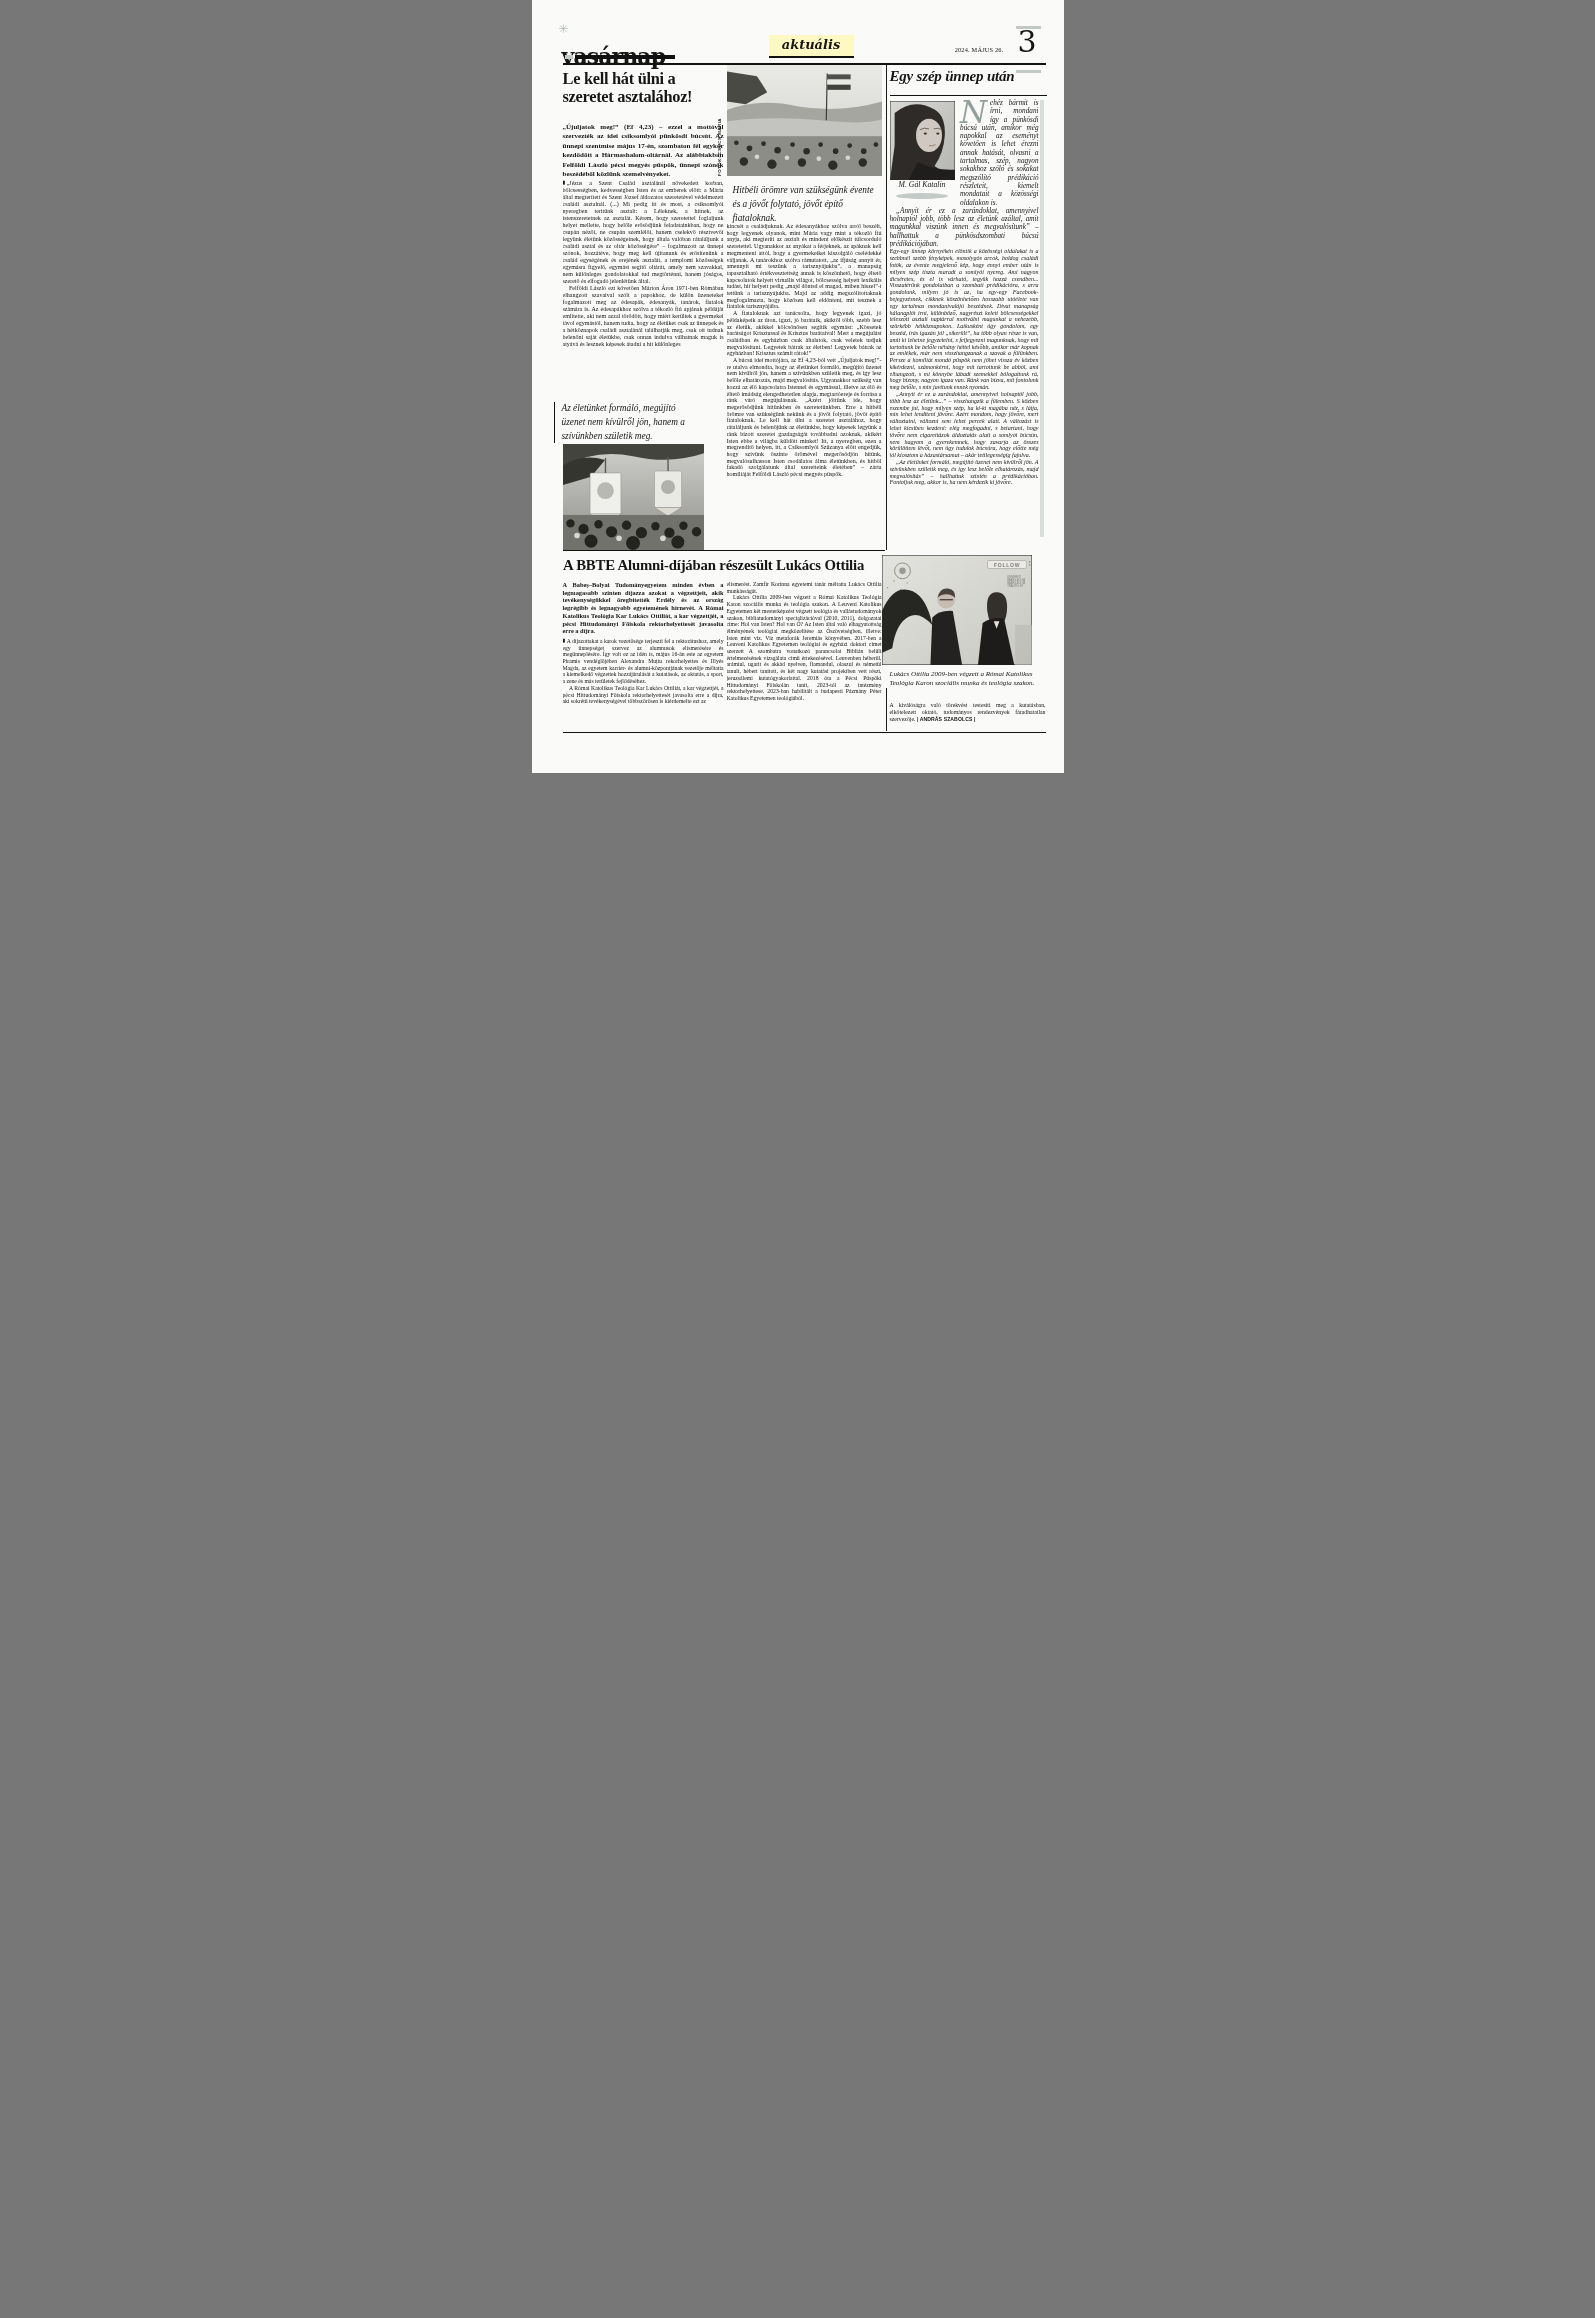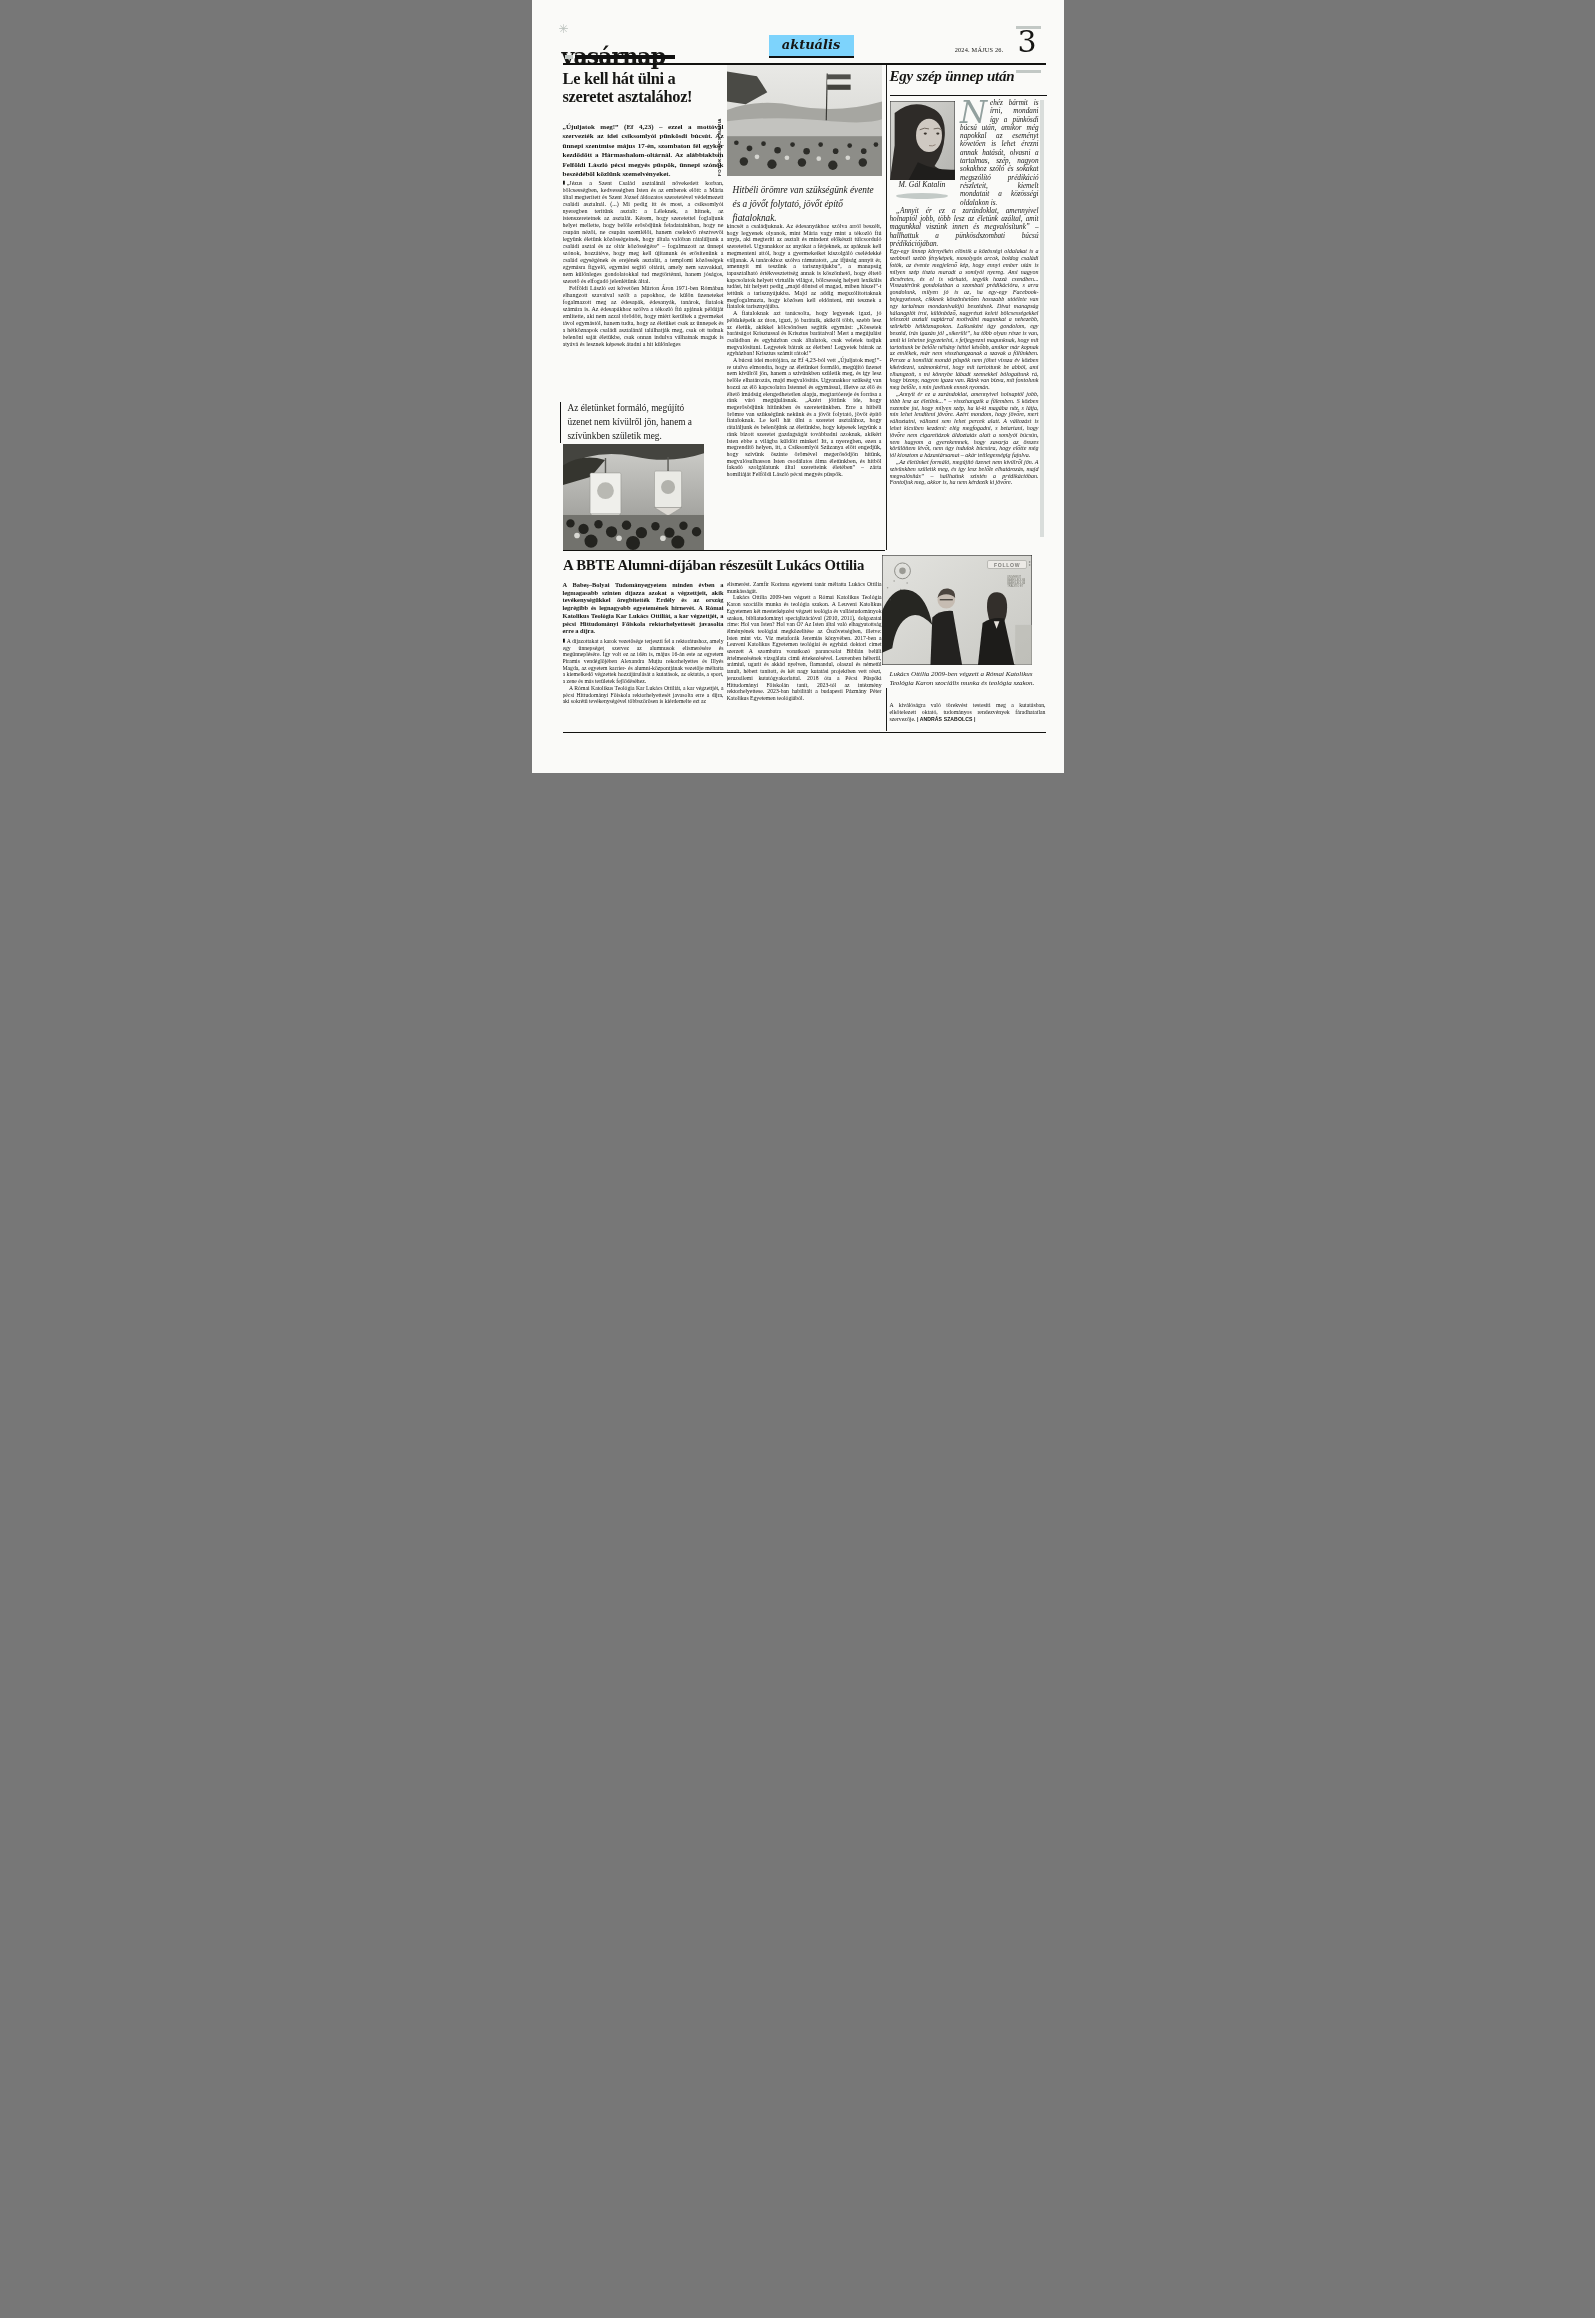--- a/index.html
+++ b/index.html
@@ -6,42 +6,42 @@
   #page{position:relative;width:532px;height:773px;margin:0 auto;background:#fafaf8;color:#161614;
         font-family:"Liberation Serif",serif;overflow:hidden;}
   [data-name]{box-sizing:border-box;}
   .abs{position:absolute;}
 
   
   .logo{left:30px;top:43px;font-size:22px;font-weight:700;letter-spacing:-0.9px;font-family:"DejaVu Serif",serif;}
   .logo-star{left:27px;top:21.5px;font-size:12px;color:#b9c0bc;}
   .logo-sq{left:33px;top:55px;width:8.4px;height:3.7px;background:#c7cdca;}
   .logo-bar{left:43px;top:55px;width:100px;height:4.2px;background:#111;}
-  .aktualis{left:237px;top:35px;width:85px;height:23px;background:#7dd3fc;border-bottom:2.3px solid #111;
+  .aktualis{left:237px;top:35px;width:85px;height:23px;background:#fef9c3;border-bottom:2.3px solid #111;
             text-align:center;font-size:13px;font-style:italic;font-weight:700;padding-top:2.3px;
             font-family:"DejaVu Serif",serif;}
   .date{left:397px;top:46px;width:75px;text-align:right;font-size:6.3px;letter-spacing:0.2px;}
   .pgnum{left:481px;top:24px;width:29px;text-align:center;font-size:30px;font-weight:400;
          font-family:"DejaVu Serif",serif;}
   .pgbar{width:25px;height:2.8px;background:#c2c8c5;left:484px;}
   .pgbar.t{top:26px}.pgbar.b{top:70px}
   .hrule{left:31px;top:63px;width:483px;height:1.9px;background:#121210;}
 
   
   .just{text-align:justify;}
   p{margin:0;}
   .ind{text-indent:6.5px;}
   .marker{font-size:5.1px;vertical-align:0.9px;margin-right:2.3px;letter-spacing:-0.9px;}
 
   
   .la-title{left:31px;top:70px;width:165px;font-size:16.4px;line-height:18px;font-weight:700;letter-spacing:-0.3px;}
   .la-lead{left:31px;top:123px;width:161px;font-size:7px;line-height:9.4px;font-weight:700;}
   .la-body{left:31px;top:179px;width:161px;height:220px;overflow:hidden;font-size:6px;line-height:7px;}
-  .la-quote{left:28px;top:402px;width:140px;border-left:0.9px solid #111;padding-left:7px;
-            font-size:9.3px;line-height:13.8px;}
+  .la-quote{left:22px;top:402px;width:140px;border-left:0.9px solid #111;padding-left:7px;
+            font-size:9.3px;line-height:13.8px;font-style:italic;}
   .la-photo{left:31px;top:444px;width:141px;height:106px;}
   .credit{left:185px;top:65px;height:111px;width:6.5px;font-family:"Liberation Sans",sans-serif;
           font-size:4.4px;font-weight:700;letter-spacing:0.5px;writing-mode:vertical-rl;transform:rotate(180deg);
           text-align:left;color:#222;}
 
   
   .c-photo{left:195px;top:65px;width:155px;height:111px;}
   .c-quote{left:201px;top:184px;width:144px;font-size:9.3px;line-height:13.8px;font-style:italic;}
   .c-body{left:195px;top:223px;width:155px;height:325px;overflow:hidden;font-size:6px;line-height:6.7px;}
   .gutter{left:354px;top:65px;width:0.9px;height:485px;background:#1c1c1a;}

